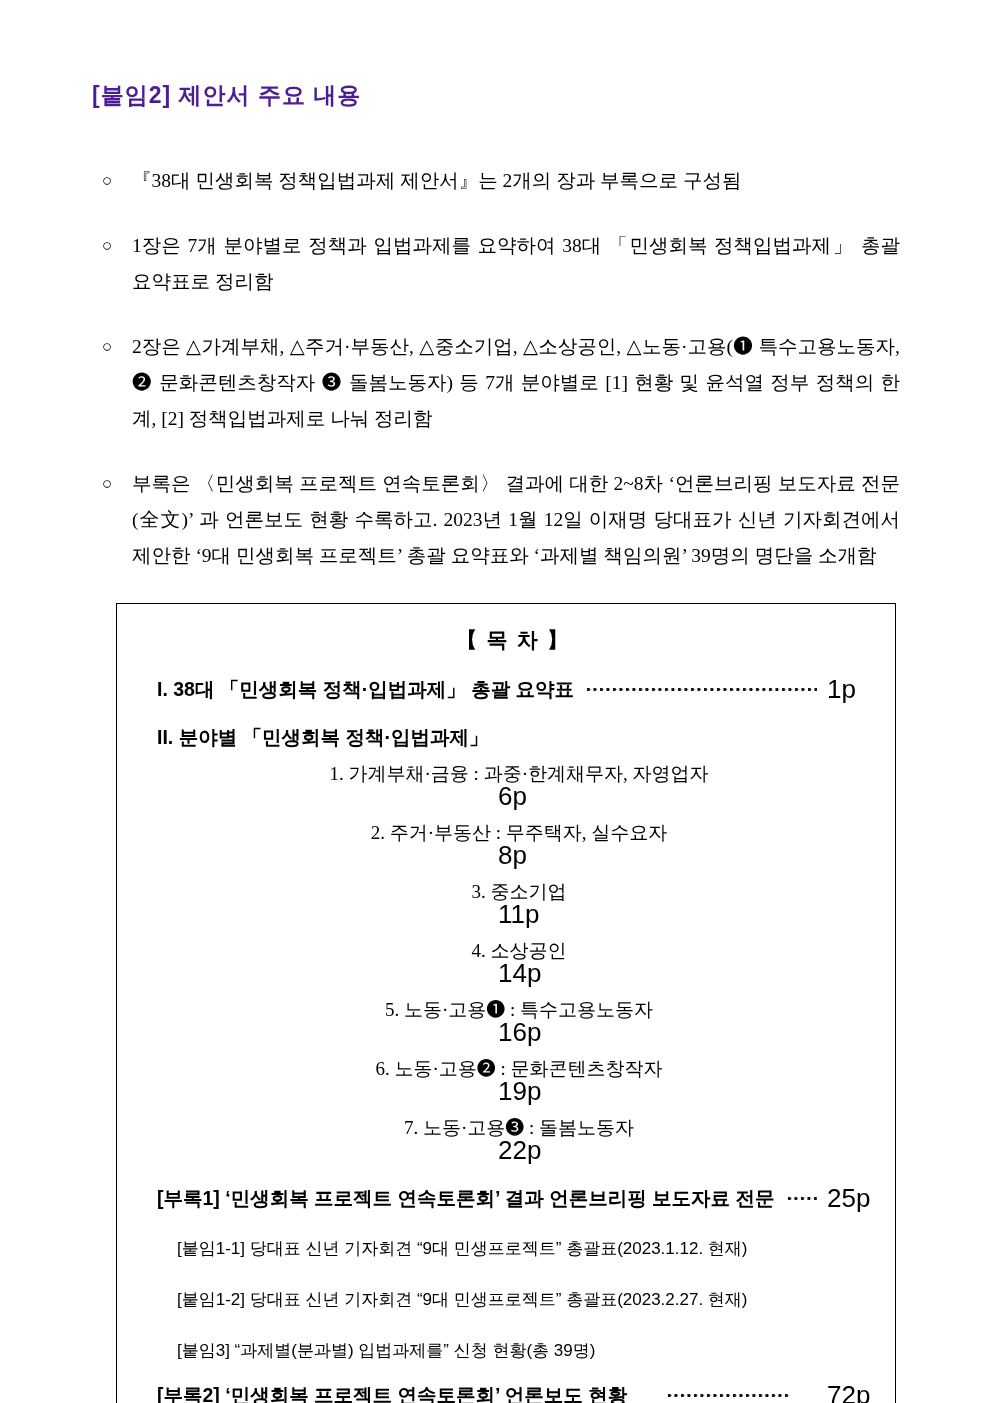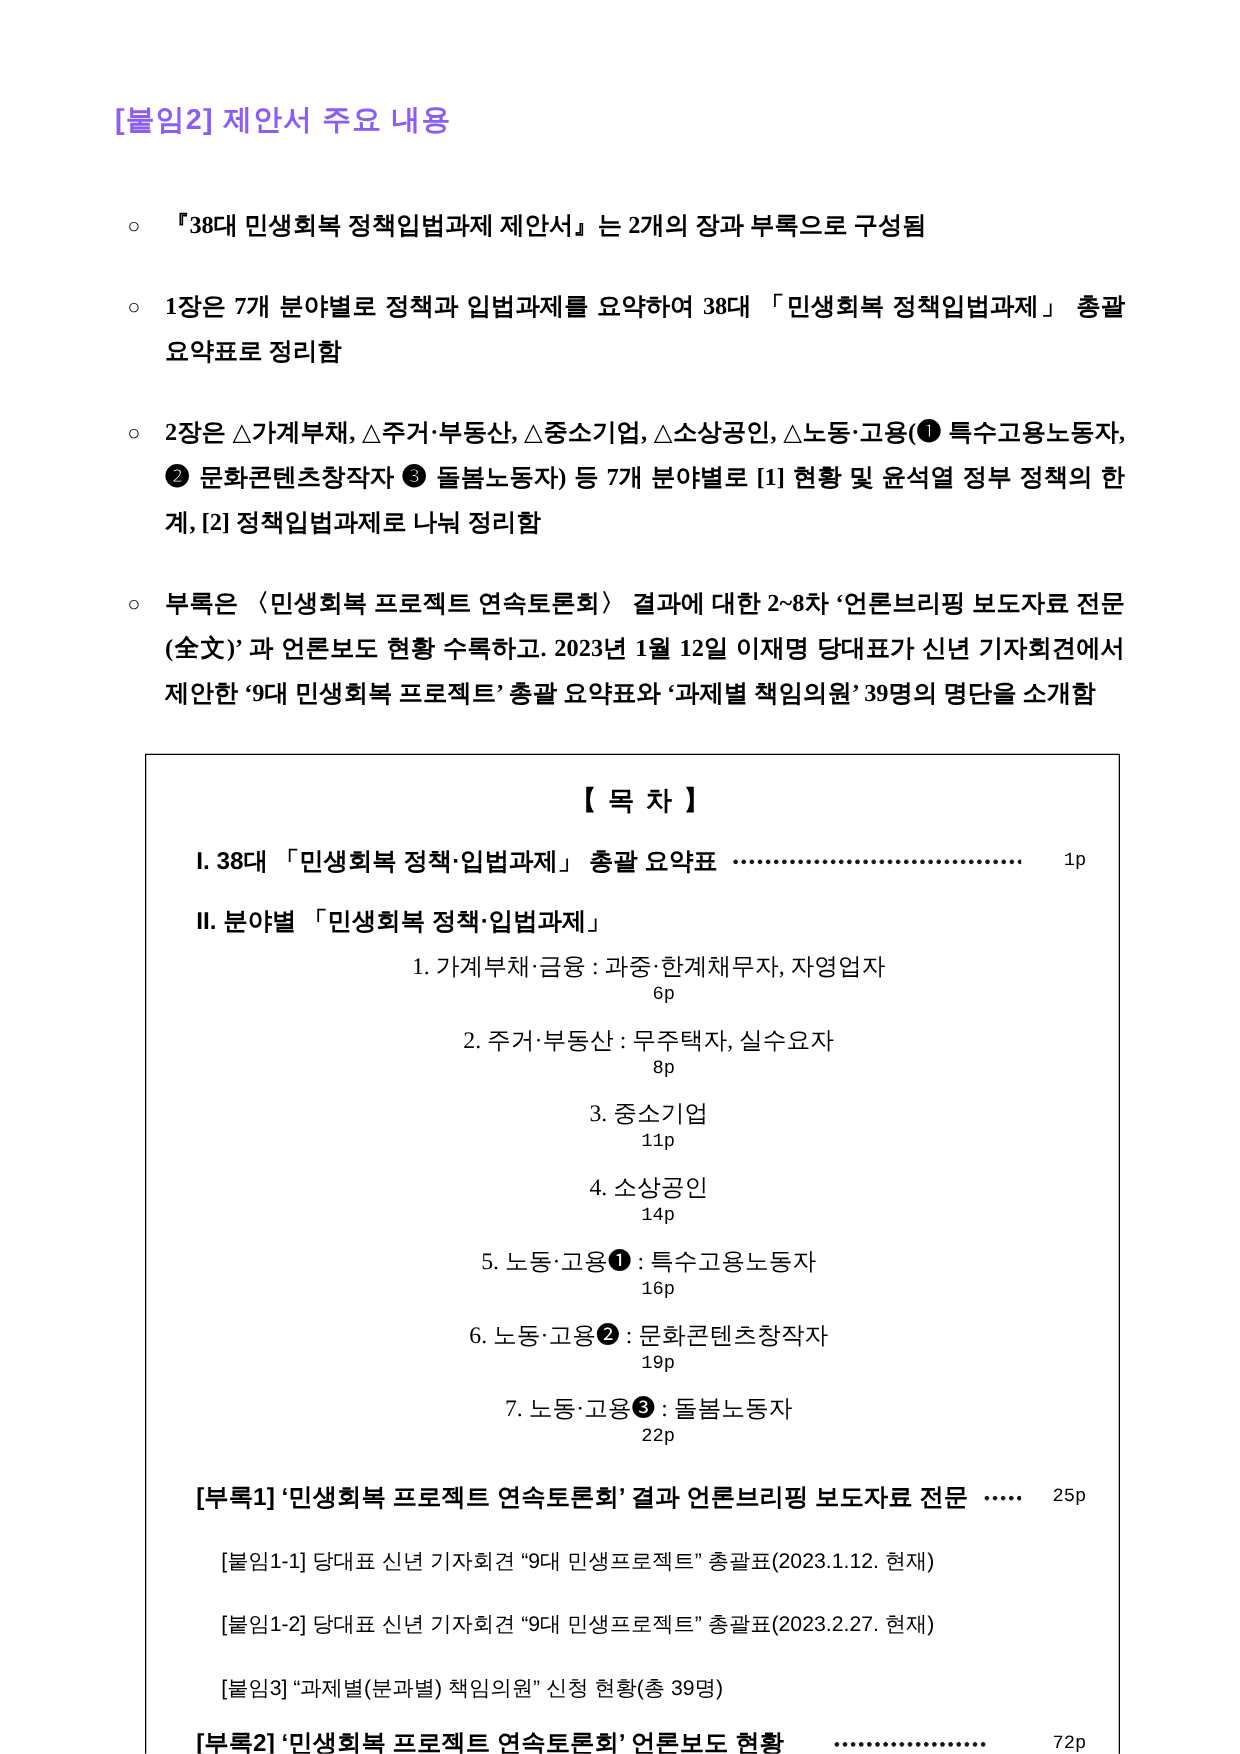--- a/index.html
+++ b/index.html
@@ -11,42 +11,41 @@
     position:relative;
     overflow:hidden;
   }
   .page { padding:80px 92px 0 92px; }
 
   .doc-title {
     font-family:"Liberation Sans","DejaVu Sans",sans-serif;
     font-weight:700;
     font-size:23px;
     letter-spacing:1px;
-    color:#8b5cf6;
+    color:#4c1d95;
   }
 
   .bullets { margin-top:52px; }
   .bullet {
     display:flex;
     margin-bottom:29px;
     font-size:19.5px;
     line-height:36px;
   }
   .bullet-marker {
     flex:none;
     width:40px;
     padding-left:10px;
     font-size:17px;
     line-height:36px;
   }
   .bullet-text {
     flex:1;
     text-align:justify;
     word-break:break-all;
-    font-weight:bold;
   }
 
   .toc-box {
     margin:16px 0 0 24px;
     width:780px;
     border:1.5px solid #000;
     padding:16px 26px 24px 40px;
   }
   .toc-heading {
     text-align:center;
@@ -82,24 +81,24 @@
     height:5px;
     margin:0 10px 0 12px;
     min-width:18px;
     background-image:radial-gradient(circle at 2.5px 2.5px, #151515 1.6px, transparent 1.8px);
     background-size:6.5px 5px;
     background-repeat:repeat-x;
   }
   .toc-page {
     flex:none;
     width:42px;
-    text-align:right;
-    font-family:Liberation Mono, monospace;
+    text-align:left;
+    font-family:Liberation Sans, sans-serif;
     font-weight:400;
-    font-size:15px;
+    font-size:26px;
   }
 </style>
 </head>
 <body>
 
 <div class="page">
 
   <div class="doc-title">[붙임2] 제안서 주요 내용</div>
 
   <div class="bullets">
@@ -176,21 +175,21 @@
       <span class="toc-page">25p</span>
     </div>
 
     <div class="toc-row sub">
       <span class="toc-label">[붙임1-1] 당대표 신년 기자회견 “9대 민생프로젝트” 총괄표(2023.1.12. 현재)</span>
     </div>
     <div class="toc-row sub">
       <span class="toc-label">[붙임1-2] 당대표 신년 기자회견 “9대 민생프로젝트” 총괄표(2023.2.27. 현재)</span>
     </div>
     <div class="toc-row sub">
-      <span class="toc-label">[붙임3] “과제별(분과별) 책임의원” 신청 현황(총 39명)</span>
+      <span class="toc-label">[붙임3] “과제별(분과별) 입법과제를” 신청 현황(총 39명)</span>
     </div>
 
     <div class="toc-row main gap-md">
       <span class="toc-label">[부록2] ‘민생회복 프로젝트 연속토론회’ 언론보도 현황</span>
       <span class="toc-leader"></span>
       <span class="toc-page">72p</span>
     </div>
   </div>
 
 </div>

